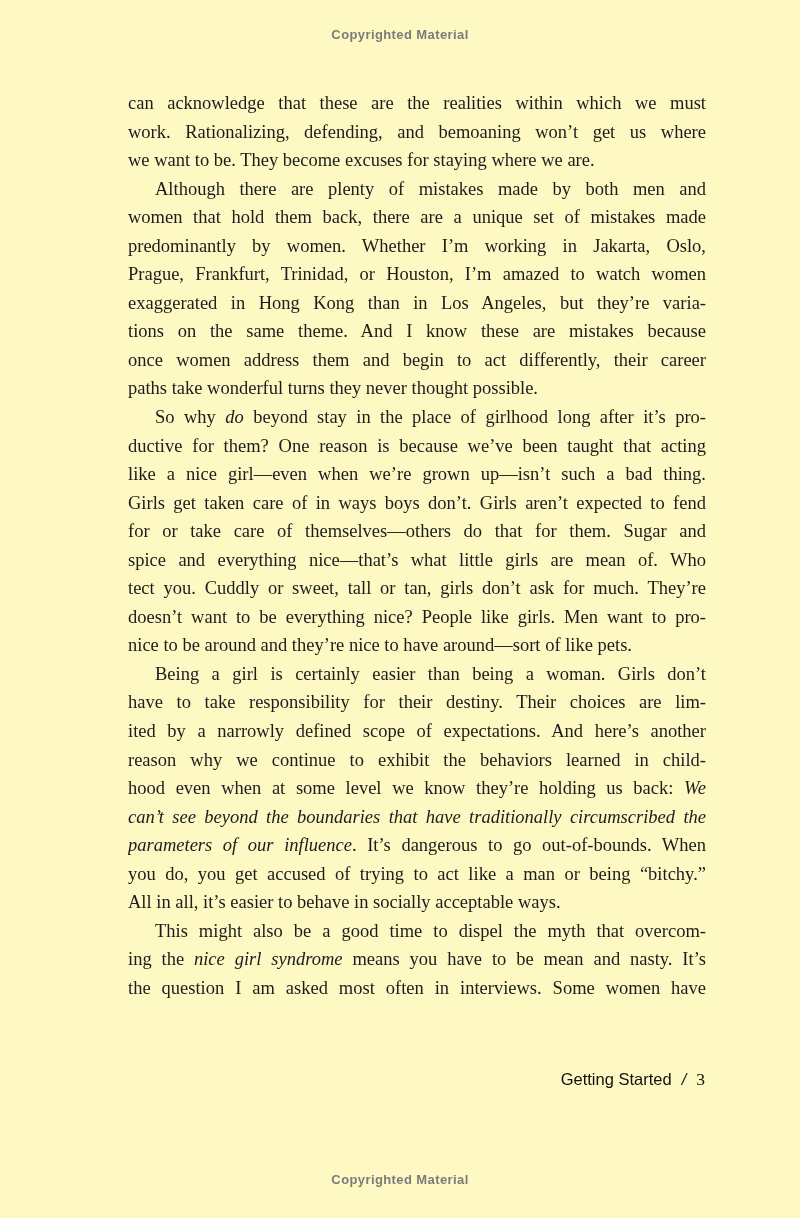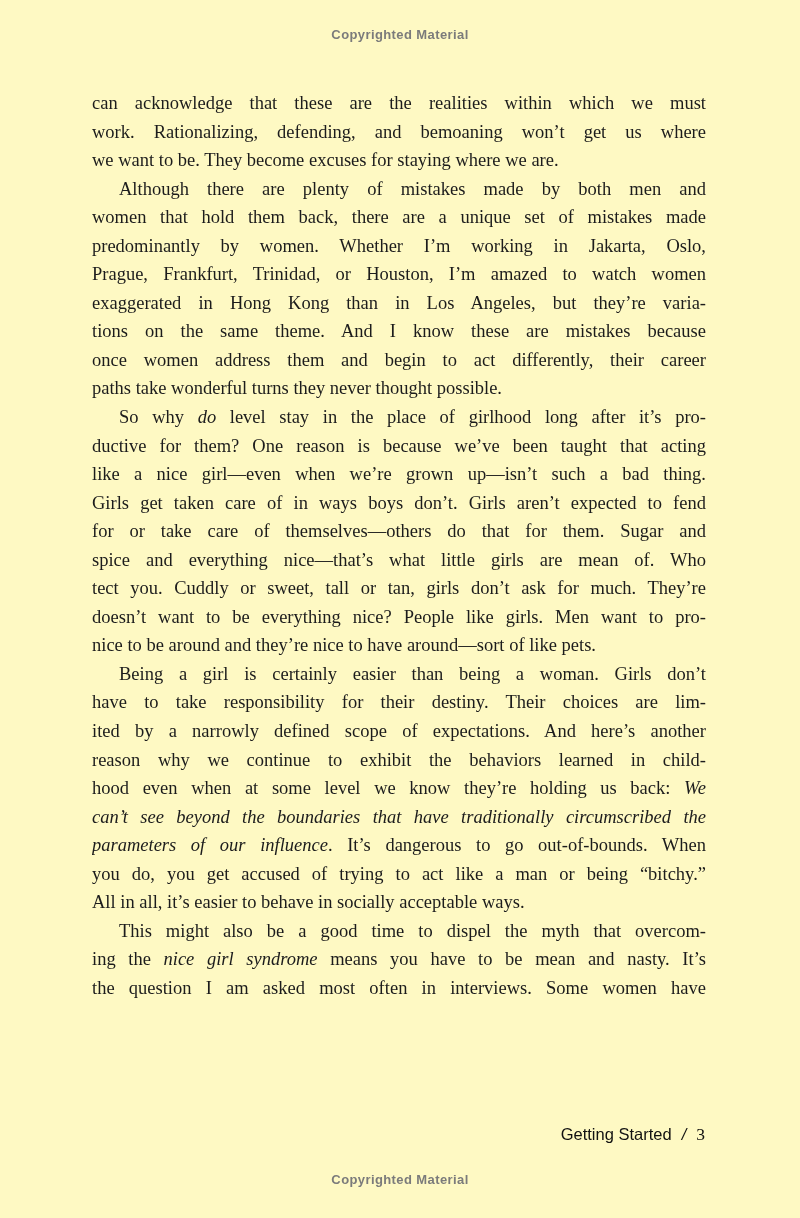--- a/index.html
+++ b/index.html
@@ -38,31 +38,32 @@
     line-height: 28.55px;
     color: #1c1c1c;
   }
   .para { margin: 0; padding: 0; }
   .line {
     text-align: justify;
     text-align-last: justify;
     white-space: normal;
     overflow: hidden;
     height: 28.55px;
+    margin-left: 36px;
   }
   .line.last {
     text-align: left;
     text-align-last: left;
   }
   .line.indent { text-indent: 27px; }
   .line em { font-style: italic; }
 
   .footer {
     position: absolute;
-    top: 1124px;
+    top: 1069px;
     right: 95px;
     font-family: "Liberation Sans", sans-serif;
     font-size: 16.5px;
     color: #111111;
     text-align: right;
   }
   .footer .sep {
     display: inline-block;
     margin: 0 10px;
     font-style: italic;
@@ -89,21 +90,21 @@
         <div class="line indent"><span>Although there are plenty of mistakes made by both men and</span></div>
         <div class="line"><span>women that hold them back, there are a unique set of mistakes made</span></div>
         <div class="line"><span>predominantly by women. Whether I’m working in Jakarta, Oslo,</span></div>
         <div class="line"><span>Prague, Frankfurt, Trinidad, or Houston, I’m amazed to watch women</span></div>
         <div class="line"><span>exaggerated in Hong Kong than in Los Angeles, but they’re varia-</span></div>
         <div class="line"><span>tions on the same theme. And I know these are mistakes because</span></div>
         <div class="line"><span>once women address them and begin to act differently, their career</span></div>
         <div class="line last"><span>paths take wonderful turns they never thought possible.</span></div>
       </div>
       <div class="para">
-        <div class="line indent"><span>So why </span><em>do</em><span> level stay in the place of girlhood long after it’s pro-</span></div>
+        <div class="line indent"><span>So why </span><em>do</em><span> beyond stay in the place of girlhood long after it’s pro-</span></div>
         <div class="line"><span>ductive for them? One reason is because we’ve been taught that acting</span></div>
         <div class="line"><span>like a nice girl—even when we’re grown up—isn’t such a bad thing.</span></div>
         <div class="line"><span>Girls get taken care of in ways boys don’t. Girls aren’t expected to fend</span></div>
         <div class="line"><span>for or take care of themselves—others do that for them. Sugar and</span></div>
         <div class="line"><span>spice and everything nice—that’s what little girls are mean of. Who</span></div>
         <div class="line"><span>tect you. Cuddly or sweet, tall or tan, girls don’t ask for much. They’re</span></div>
         <div class="line"><span>doesn’t want to be everything nice? People like girls. Men want to pro-</span></div>
         <div class="line last"><span>nice to be around and they’re nice to have around—sort of like pets.</span></div>
       </div>
       <div class="para">

